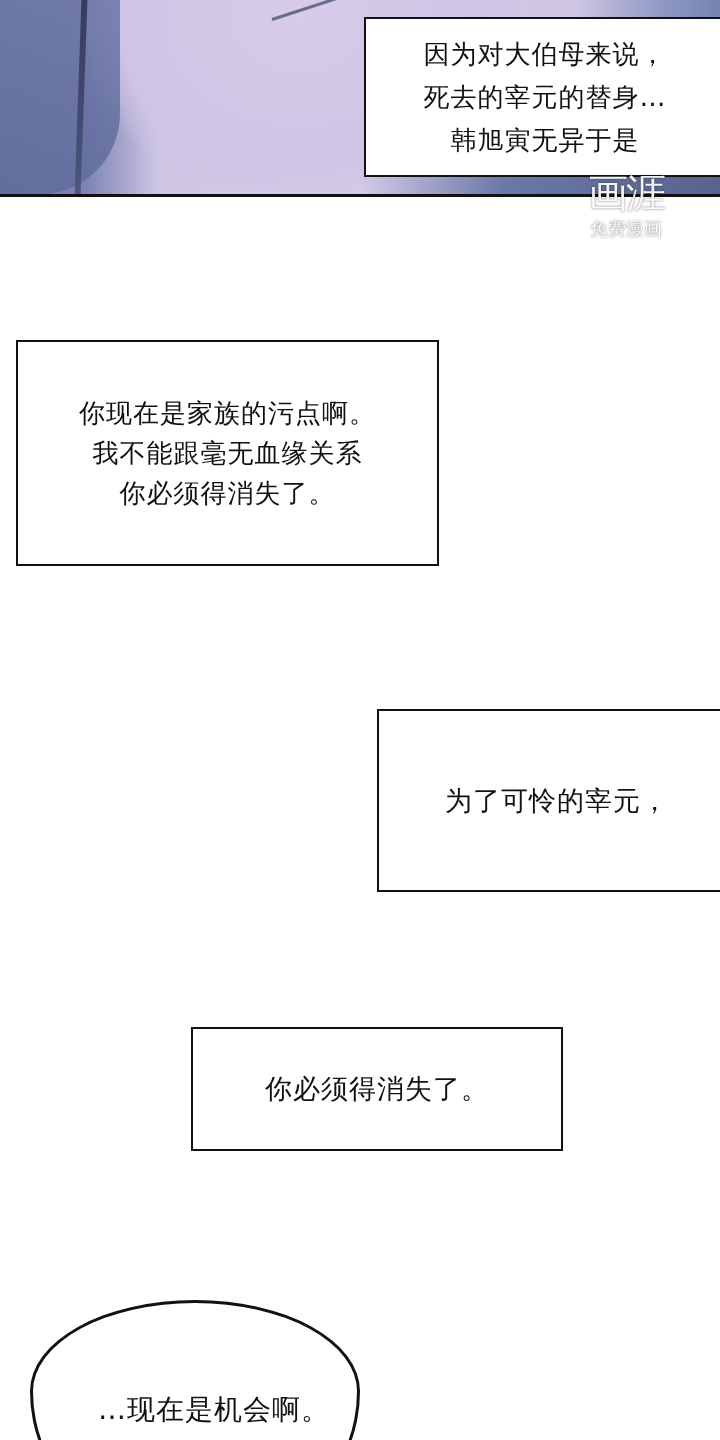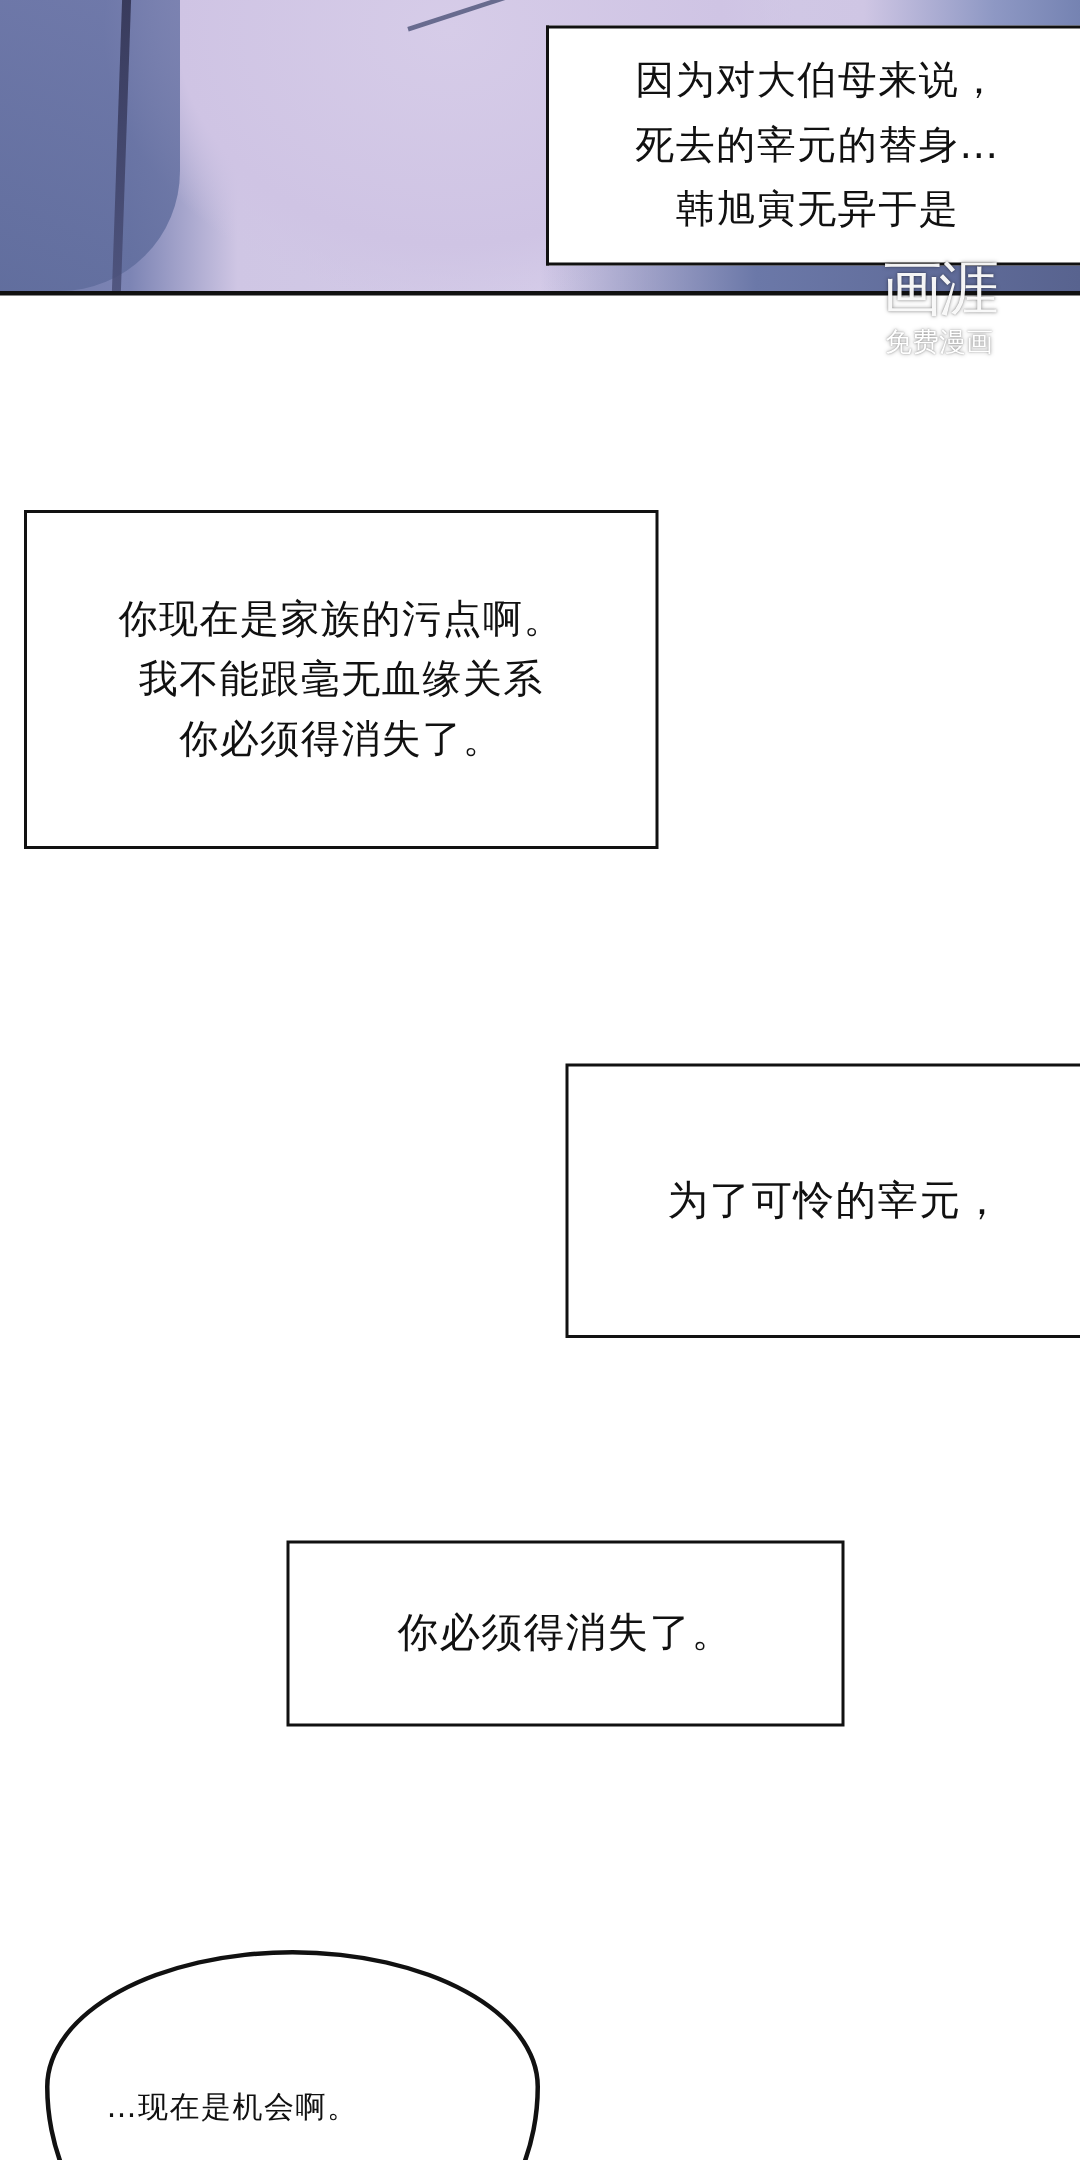--- a/index.html
+++ b/index.html
@@ -54,22 +54,22 @@
     #box3 { left: 377px; top: 709px; width: 360px; height: 183px; }
     #box3 .line { font-size: 27px; line-height: 42px; }
     #box4 { left: 191px; top: 1027px; width: 372px; height: 124px; }
     #box4 .line { font-size: 27px; }
     .bubble {
       position: absolute; left: 30px; top: 1300px; width: 330px; height: 240px;
       border: 3px solid #111111; border-radius: 50% 50% 45% 45% / 38% 38% 62% 62%;
       background: #ffffff; box-sizing: border-box;
     }
     .bubble .line {
-      position: absolute; left: 0; right: 0; top: 88px; text-align: left;
-      font-size: 20px; white-space: nowrap; letter-spacing: 1px; margin-left: 38px;
+      position: absolute; left: 0; right: 0; top: 88px; text-align: center;
+      font-size: 28px; white-space: nowrap; letter-spacing: 1px; margin-left: 38px;
     }
     .watermark {
       position: absolute; left: 566px; top: 168px; width: 120px; text-align: center;
       color: #ffffff; text-shadow: 0 0 3px rgba(0,0,0,0.35), 0 0 1px rgba(0,0,0,0.4);
     }
     .watermark .logo {
       font-size: 40px; font-weight: normal; line-height: 50px; letter-spacing: -2px;
       color: rgba(255,255,255,0.95);
     }
     .watermark .sub { font-size: 18px; line-height: 22px; margin-top: 0; }

